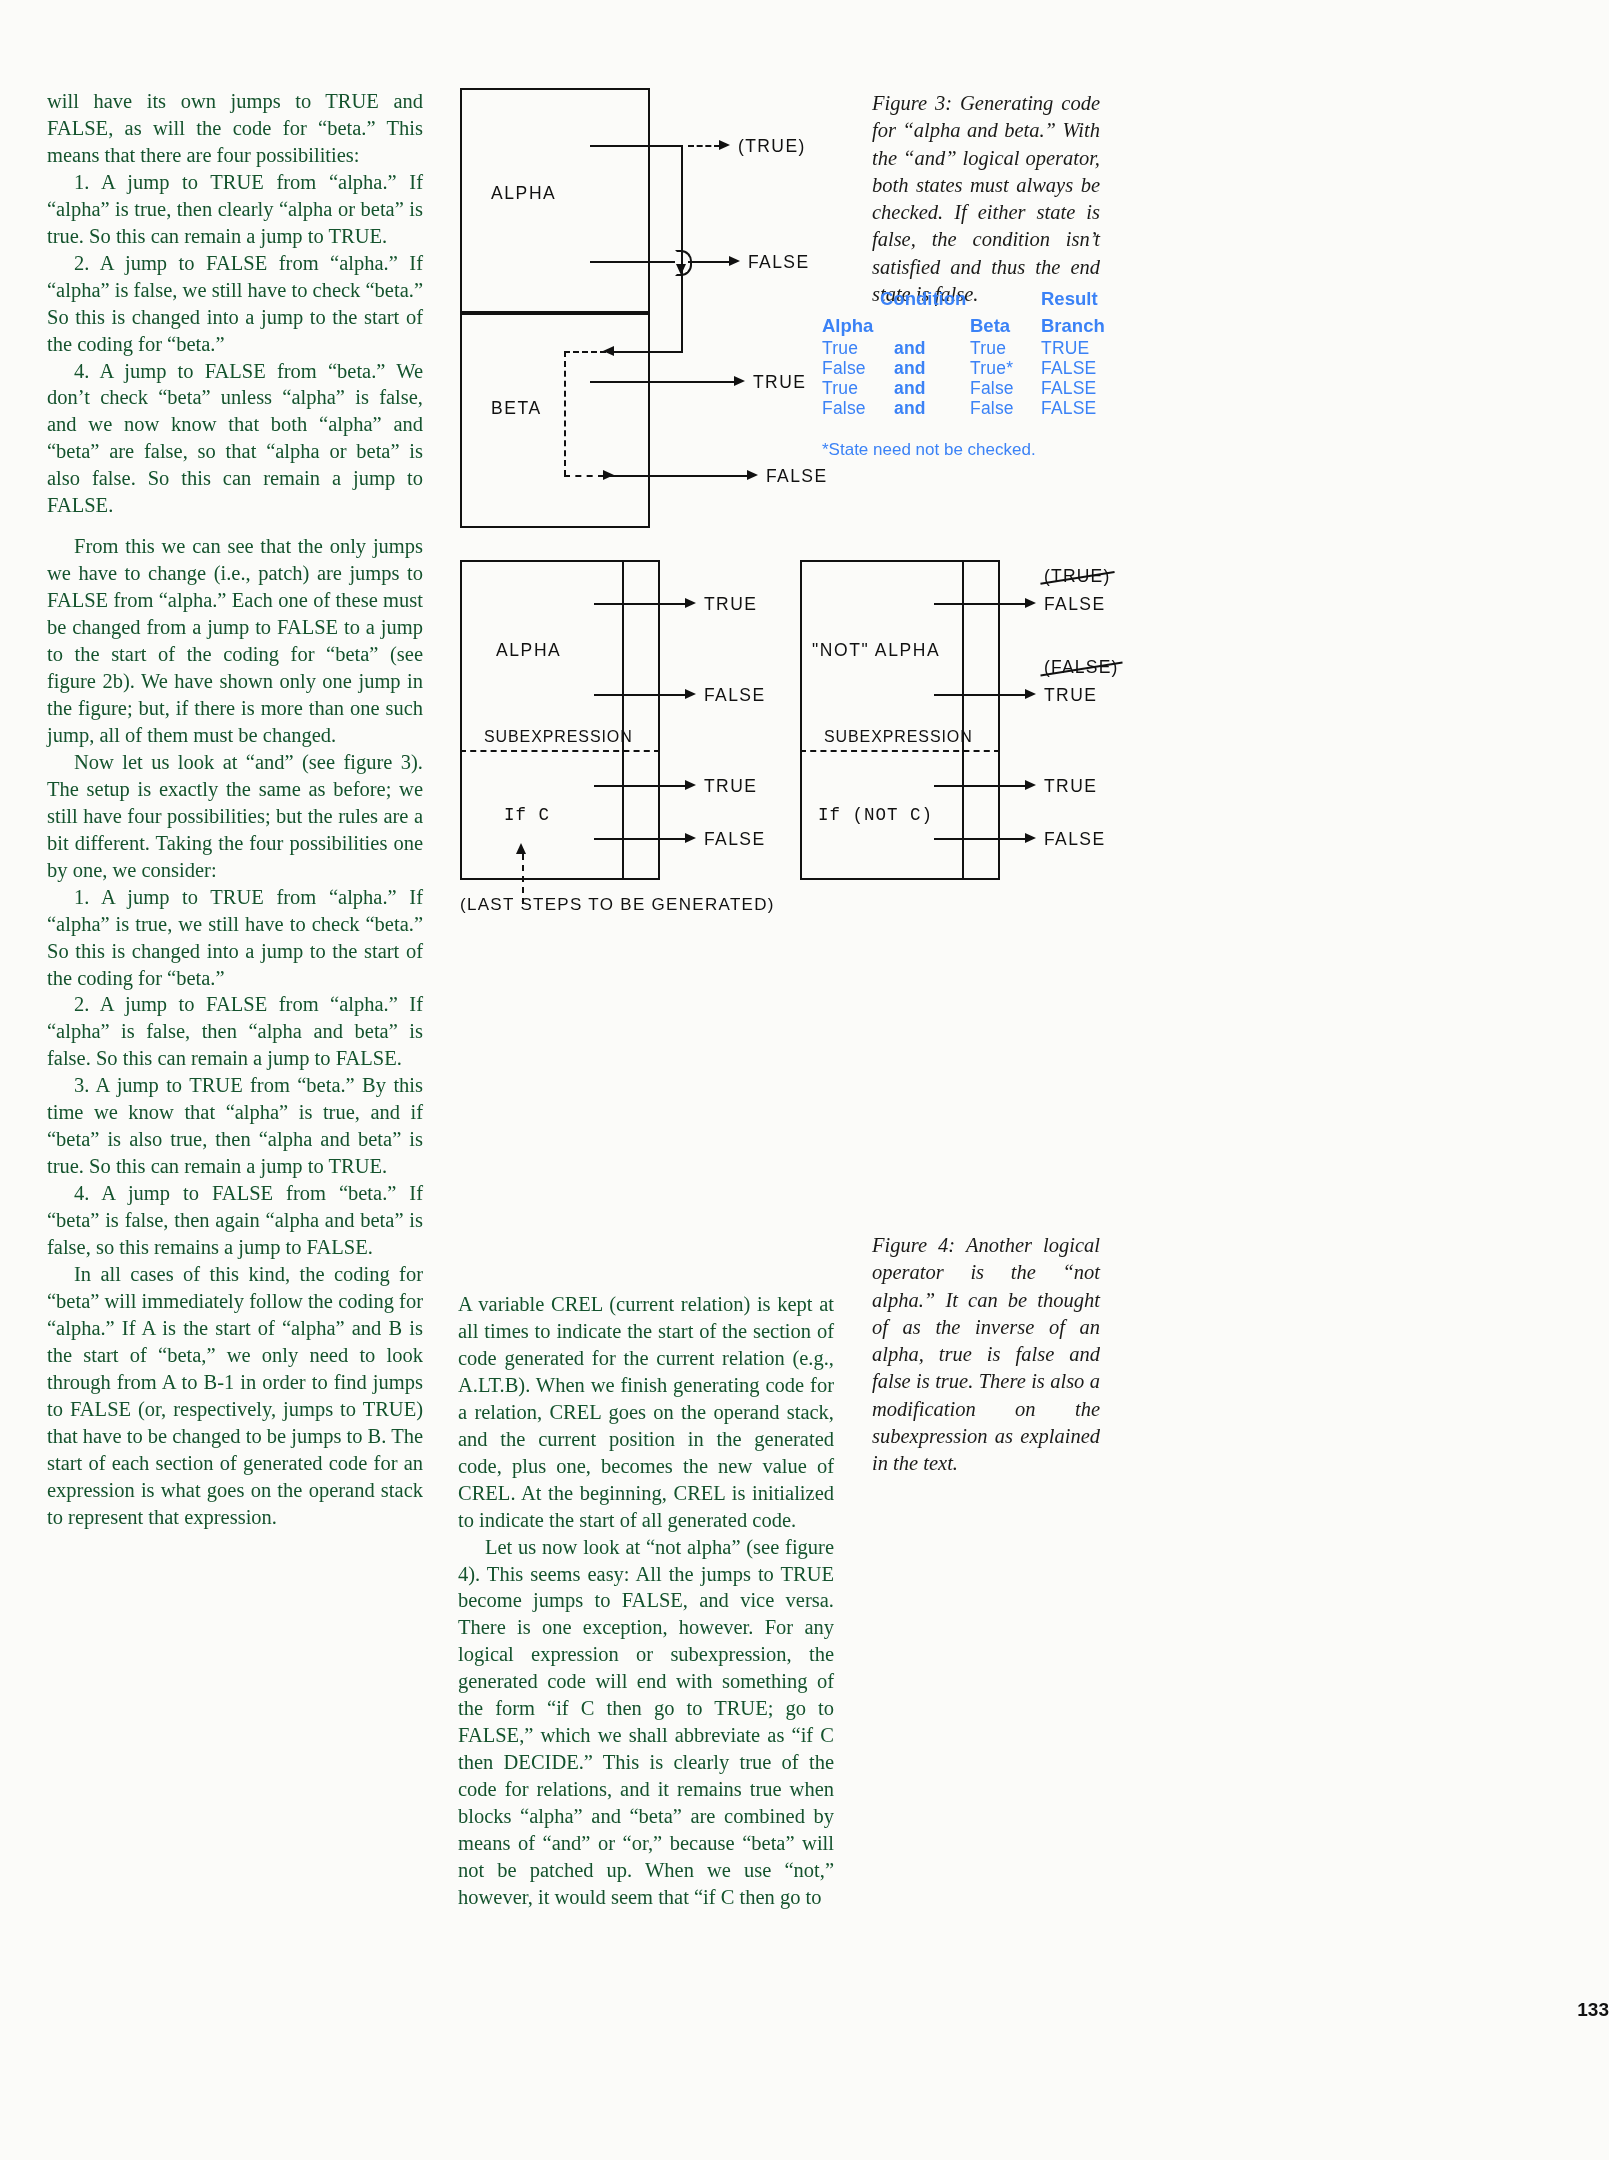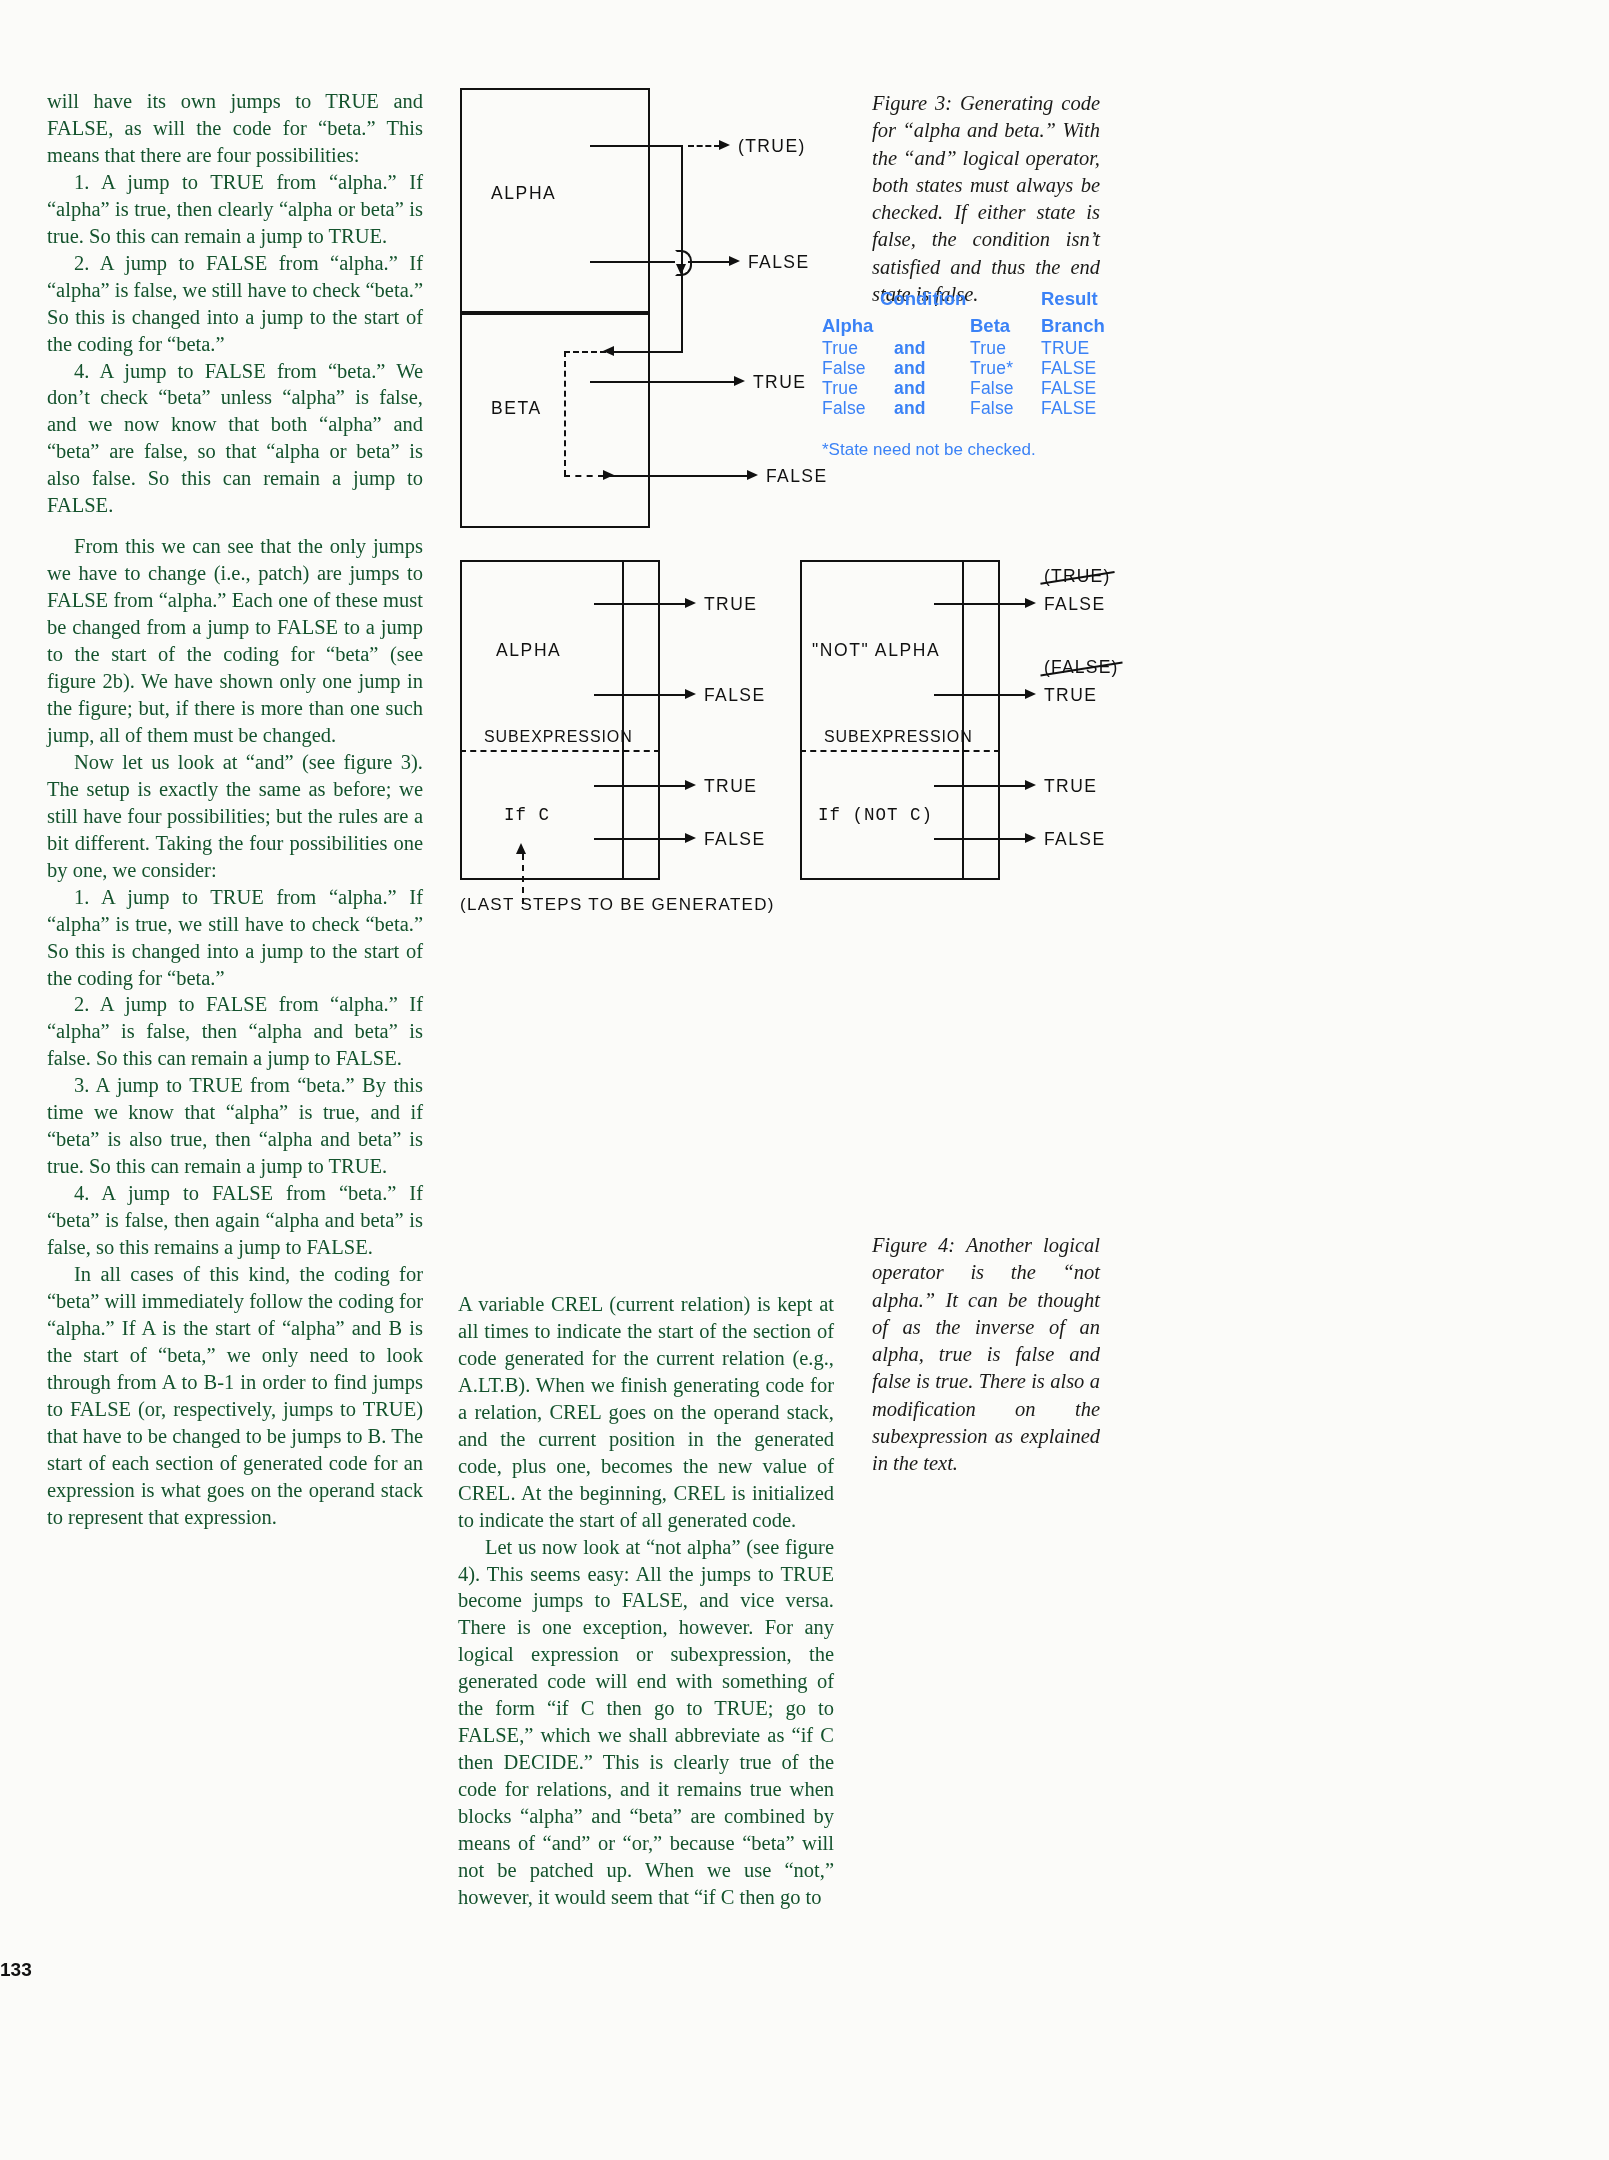--- a/index.html
+++ b/index.html
@@ -168,22 +168,22 @@
     left:-4px; right:-4px;
     top:52%;
     height:2px;
     background:#111;
     transform:rotate(-9deg);
   }
 
   .pagenum {
     position:absolute;
     left:0; right:0;
-    top:1959px;
-    text-align:left;
+    top:1999px;
+    text-align:right;
     font-family:"Liberation Sans", sans-serif;
     font-weight:bold;
     font-size:19px;
     color:#111;
   }
   .lastline {
     position:absolute;
     font-family:"Liberation Sans", sans-serif;
     font-size:17px;
     letter-spacing:1.3px;

